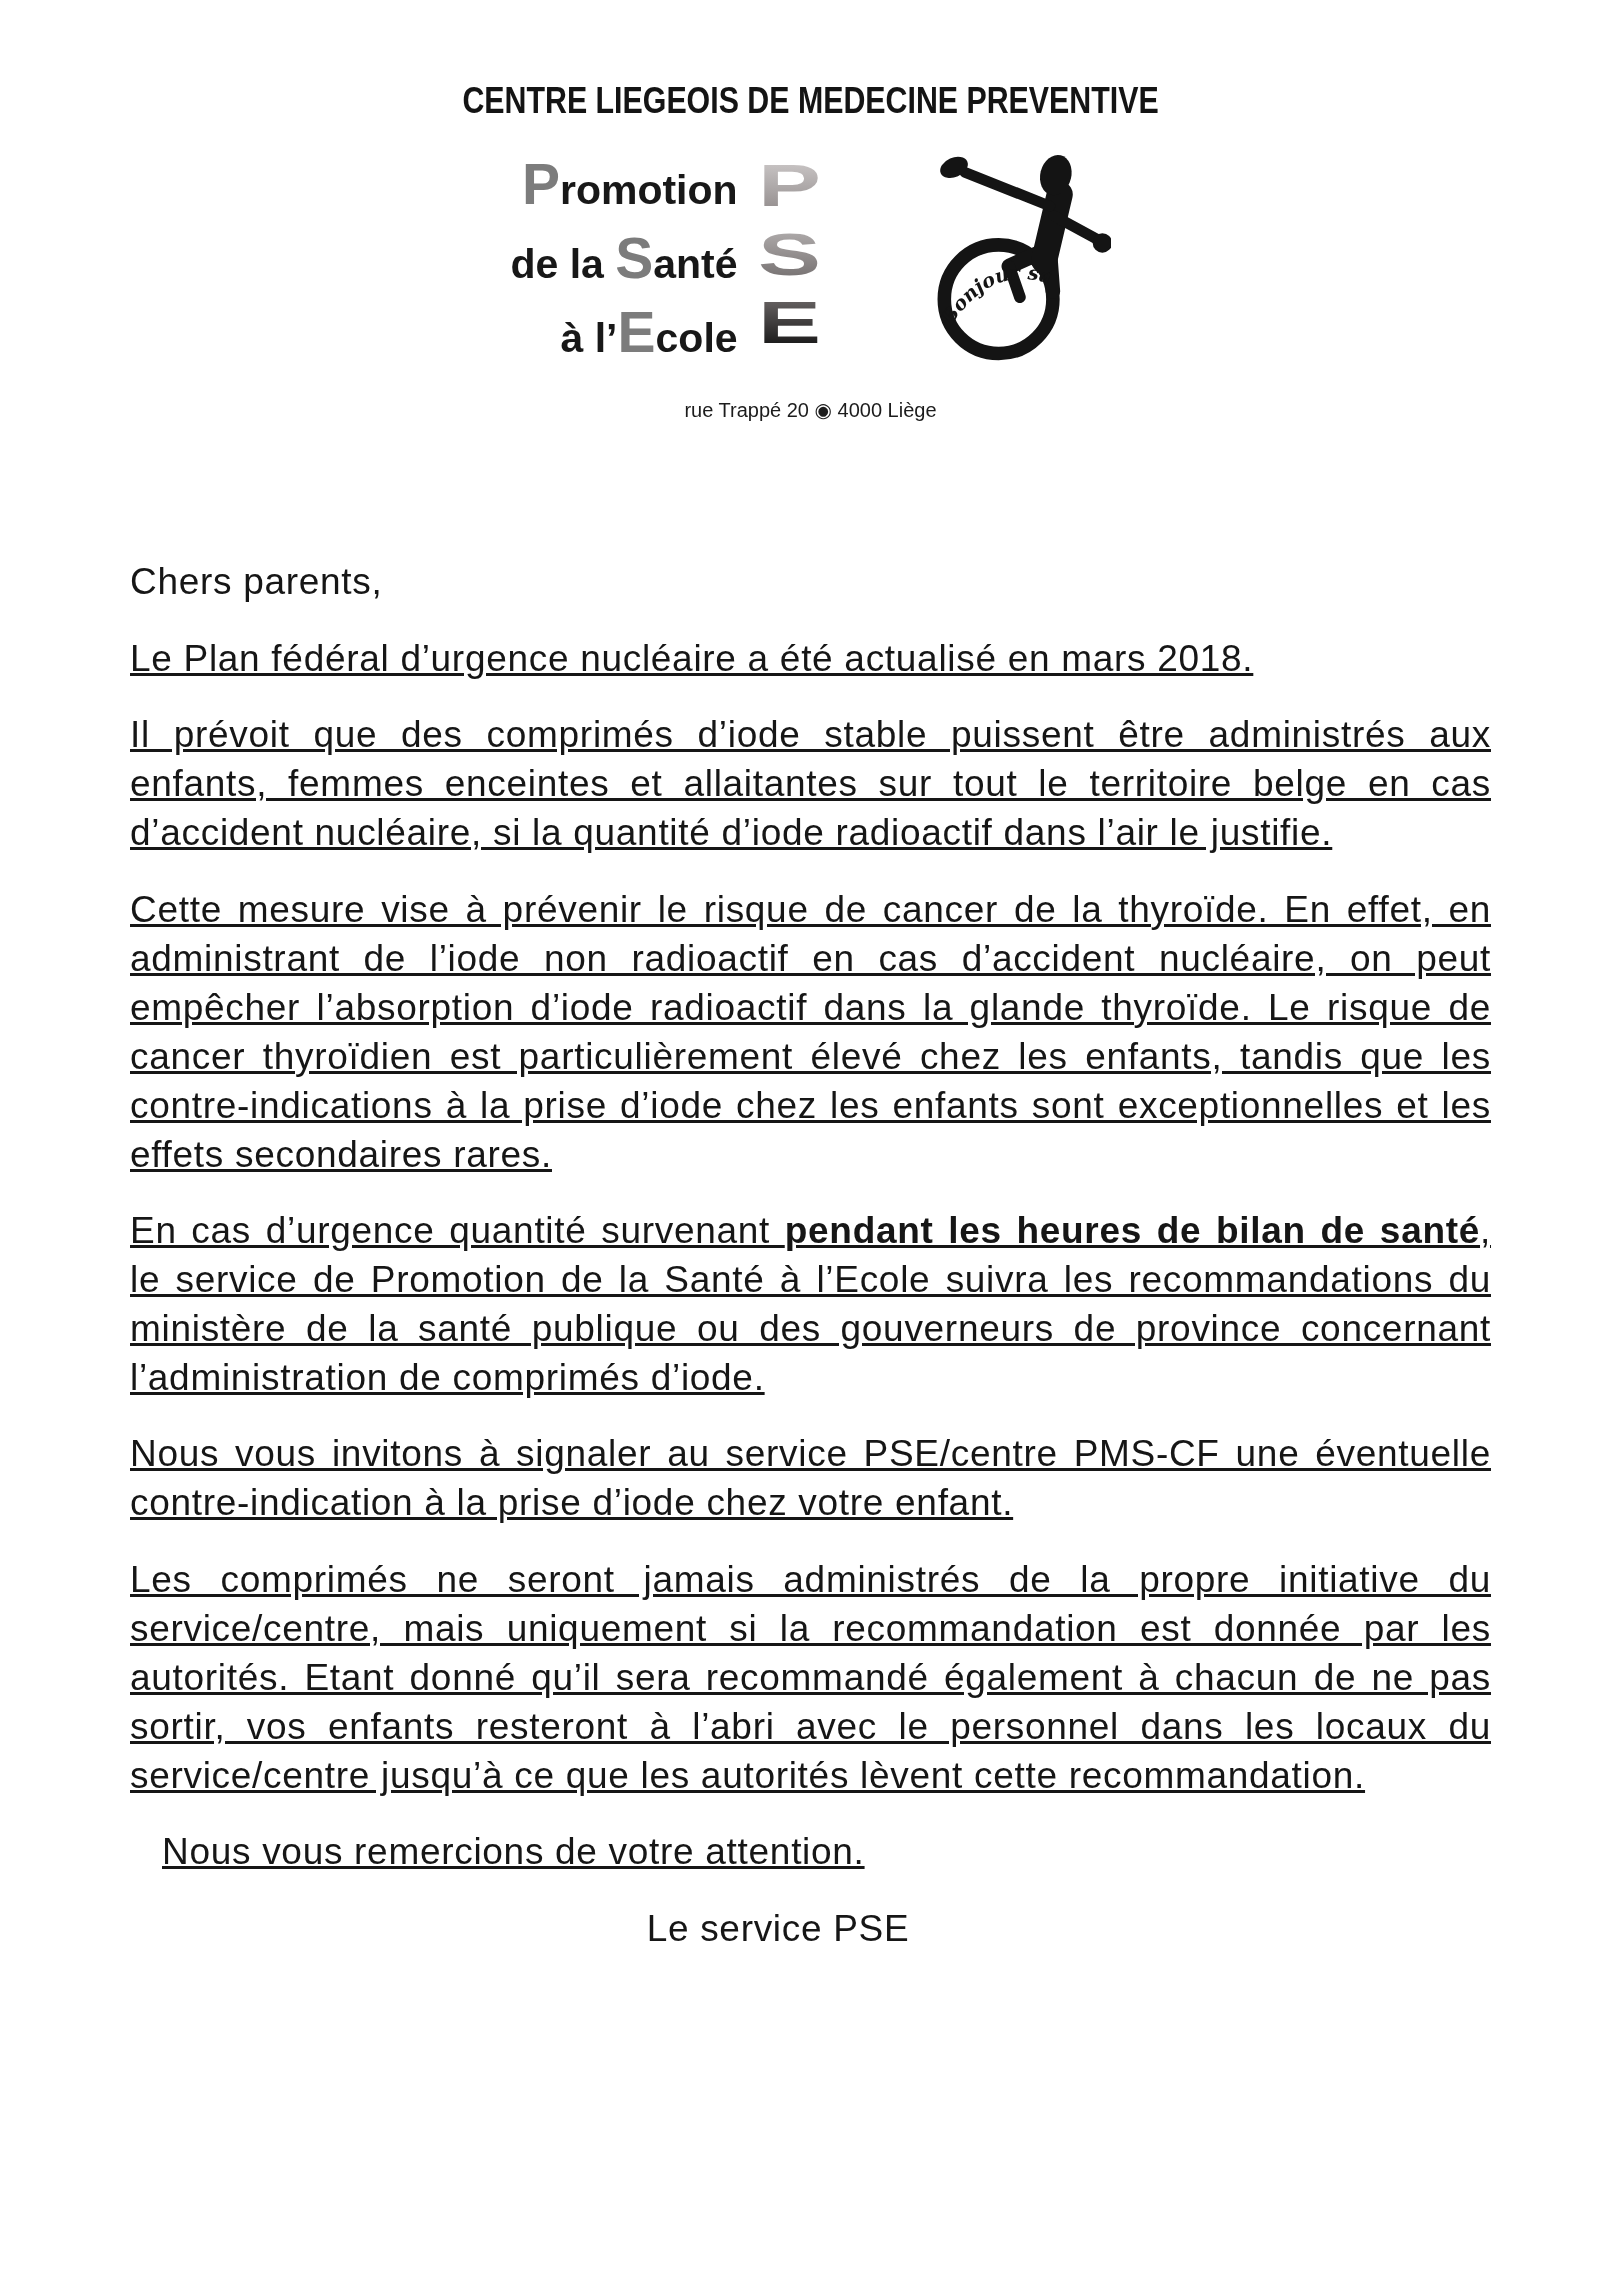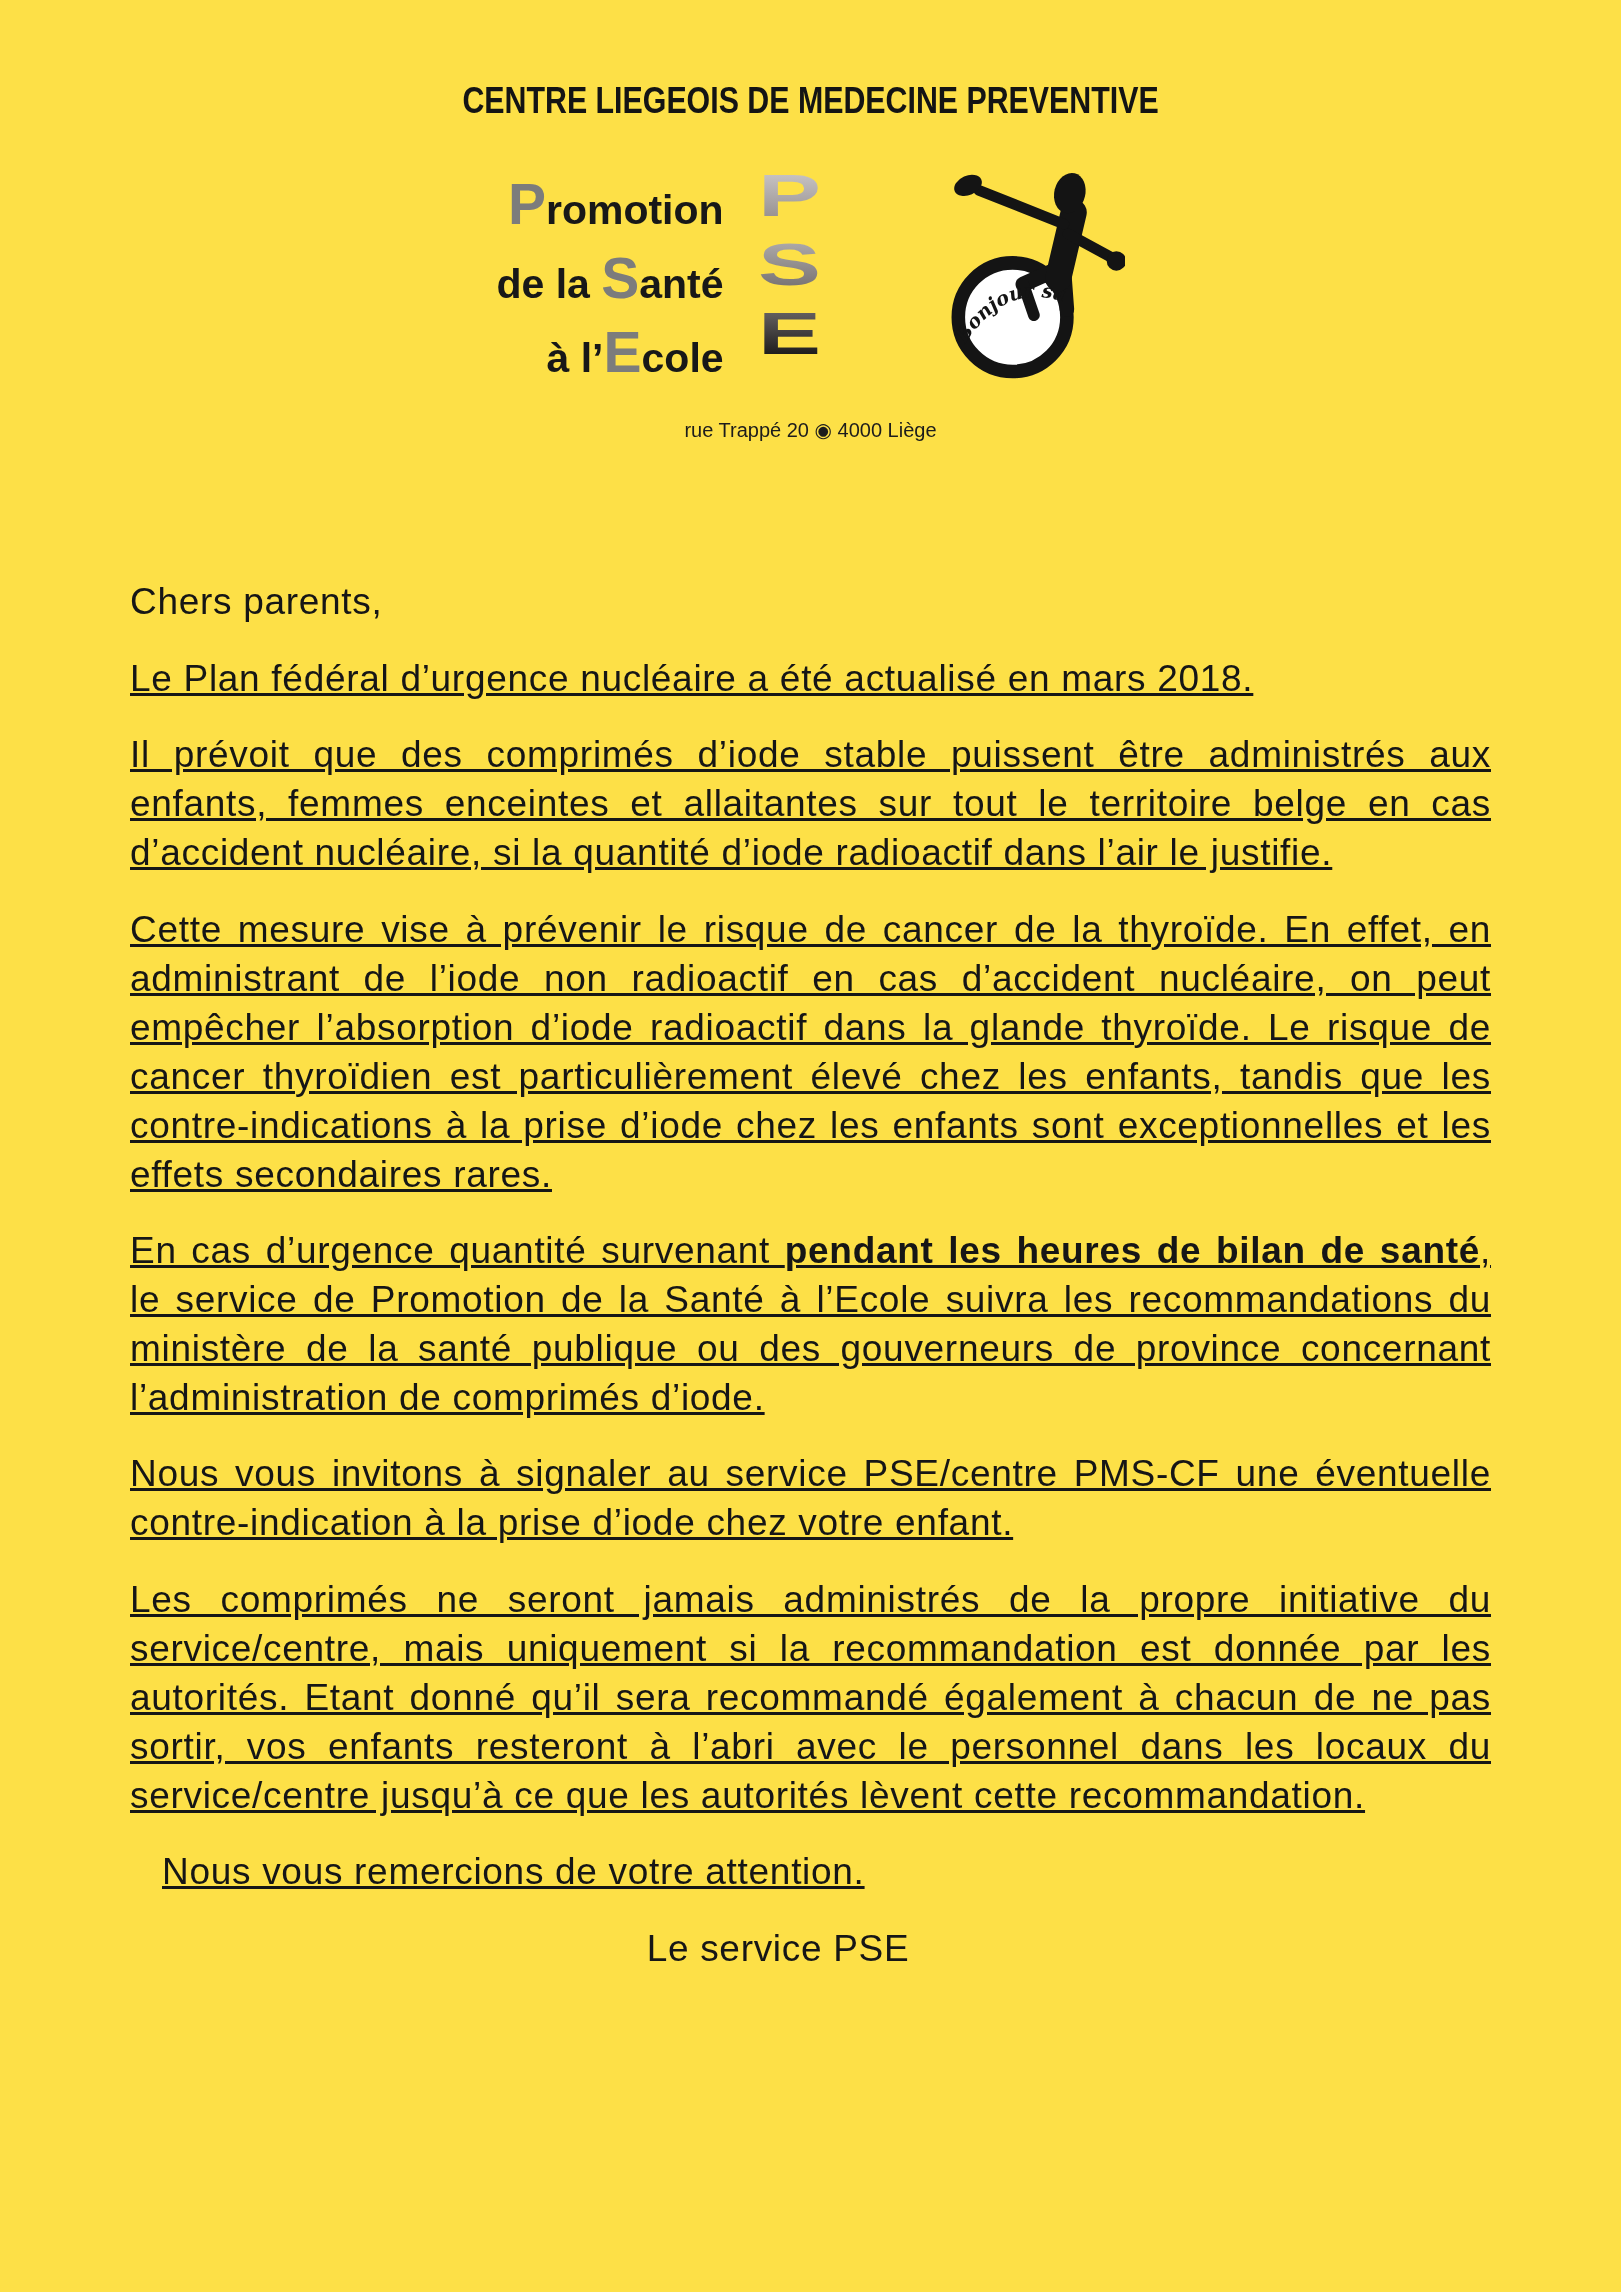--- a/index.html
+++ b/index.html
@@ -1,39 +1,39 @@
 <!DOCTYPE html>
 <html lang="fr"><head>
 <meta charset="utf-8">
 <style>
   html,body { margin:0; padding:0; background:#9a9a9a; }
   .sheet {
     position:relative;
     width:1621px; height:2293px;
     margin:0 auto;
-    background:#fde047;
+    background:#ffffff;
     color:#1a1a1a;
     font-family:"Liberation Sans","DejaVu Sans",sans-serif;
     overflow:hidden;
   }
   
   .letterhead { padding-top:80px; text-align:center; }
   .org-name {
     display:inline-block;
     font-size:37px; font-weight:bold;
     letter-spacing:0px;
     transform:scaleX(0.82);
     transform-origin:center;
     color:#141414;
     white-space:nowrap;
   }
   .logo-row {
-    margin-top:42px;
-    display:flex; justify-content:center; align-items:flex-start;
-    gap:34px;
+    margin-top:22px;
+    display:flex; justify-content:center; align-items:center;
+    gap:20px;
   }
   .brand-lines {
     text-align:right;
     font-weight:bold;
     font-size:41px; line-height:68px;
     color:#181818;
     white-space:nowrap;
     padding-top:5.9px;
   }
   .brand-initial {

